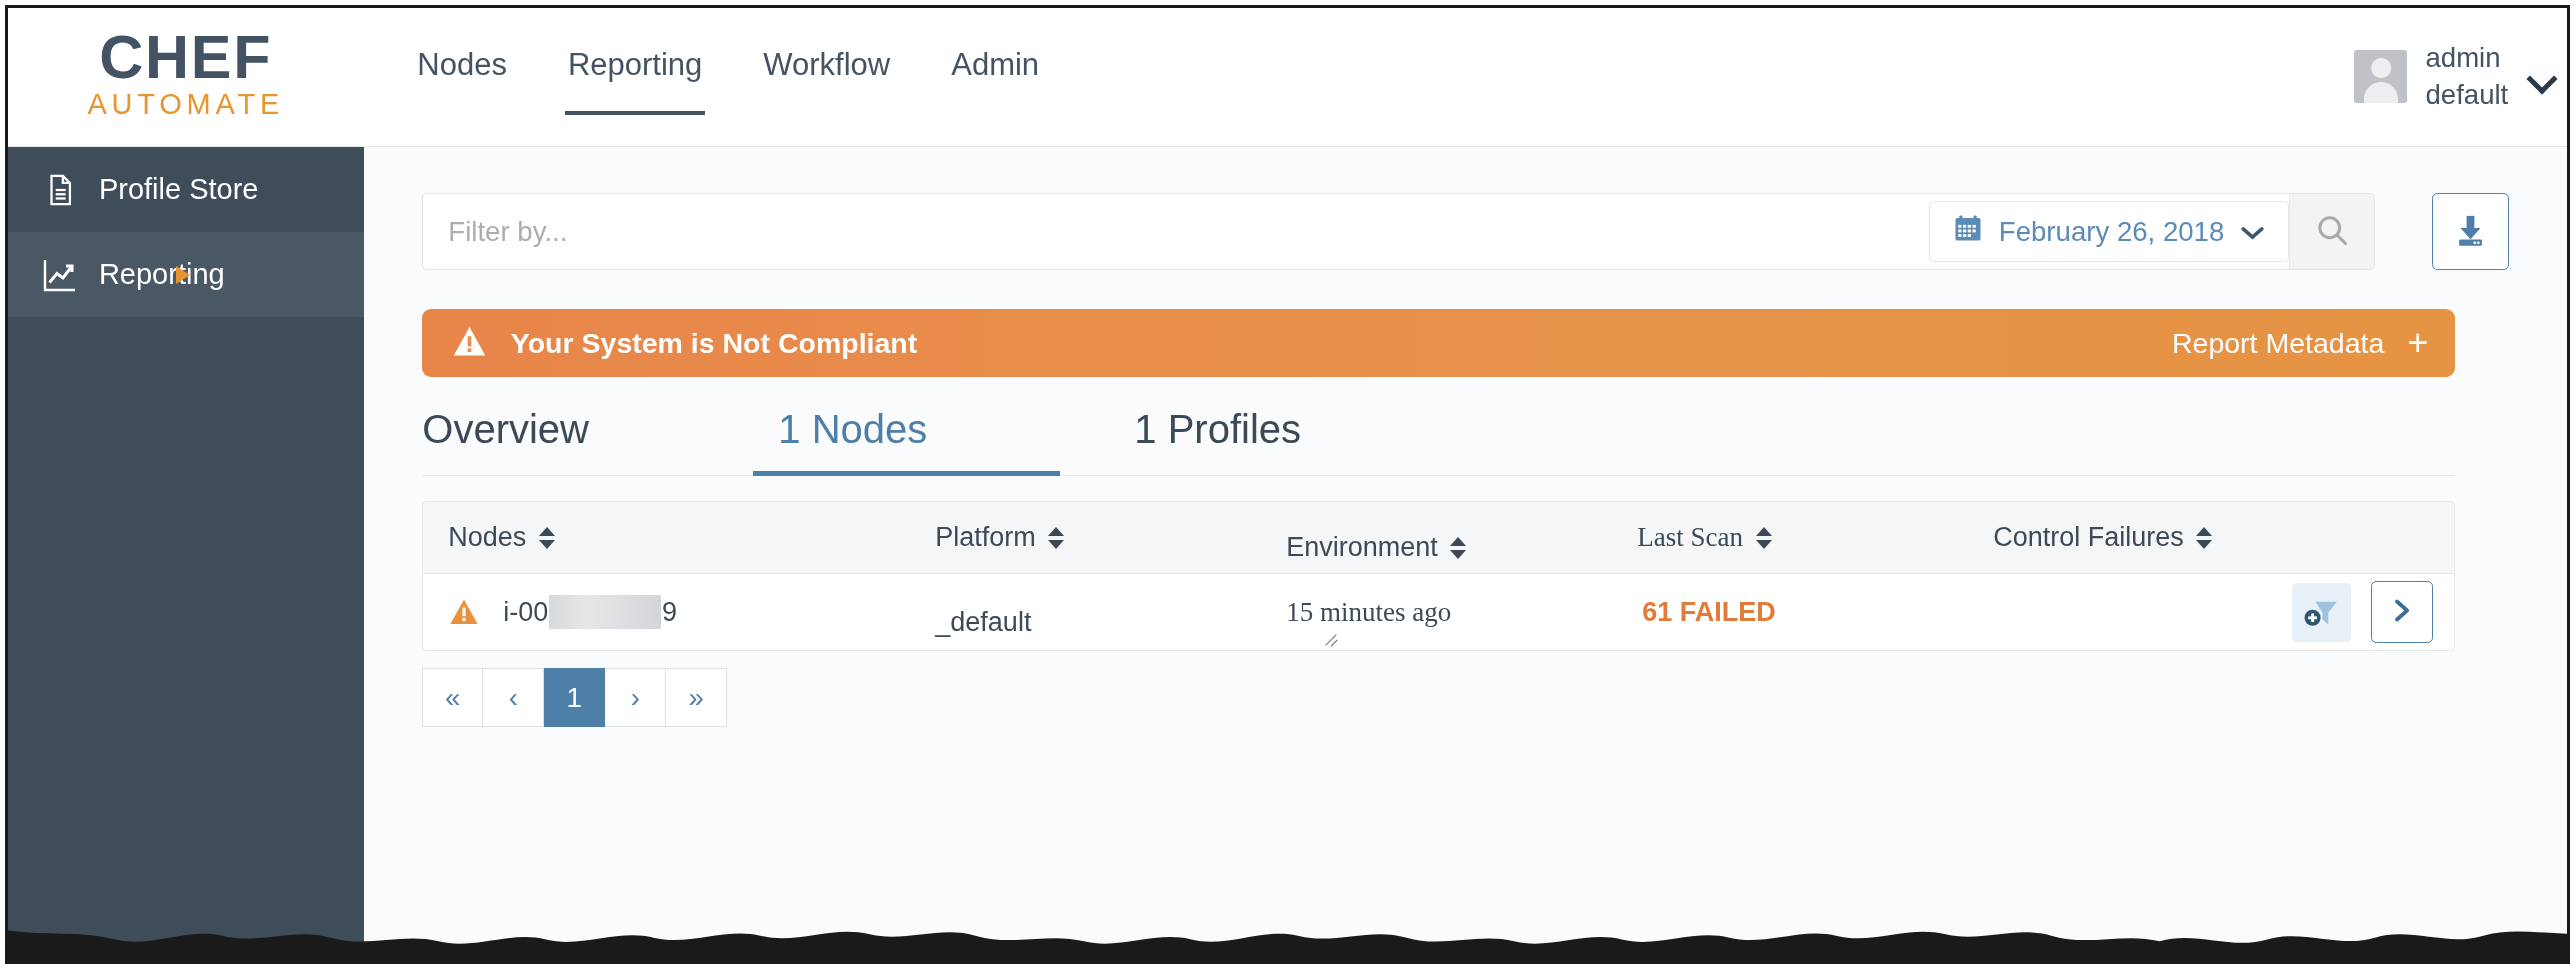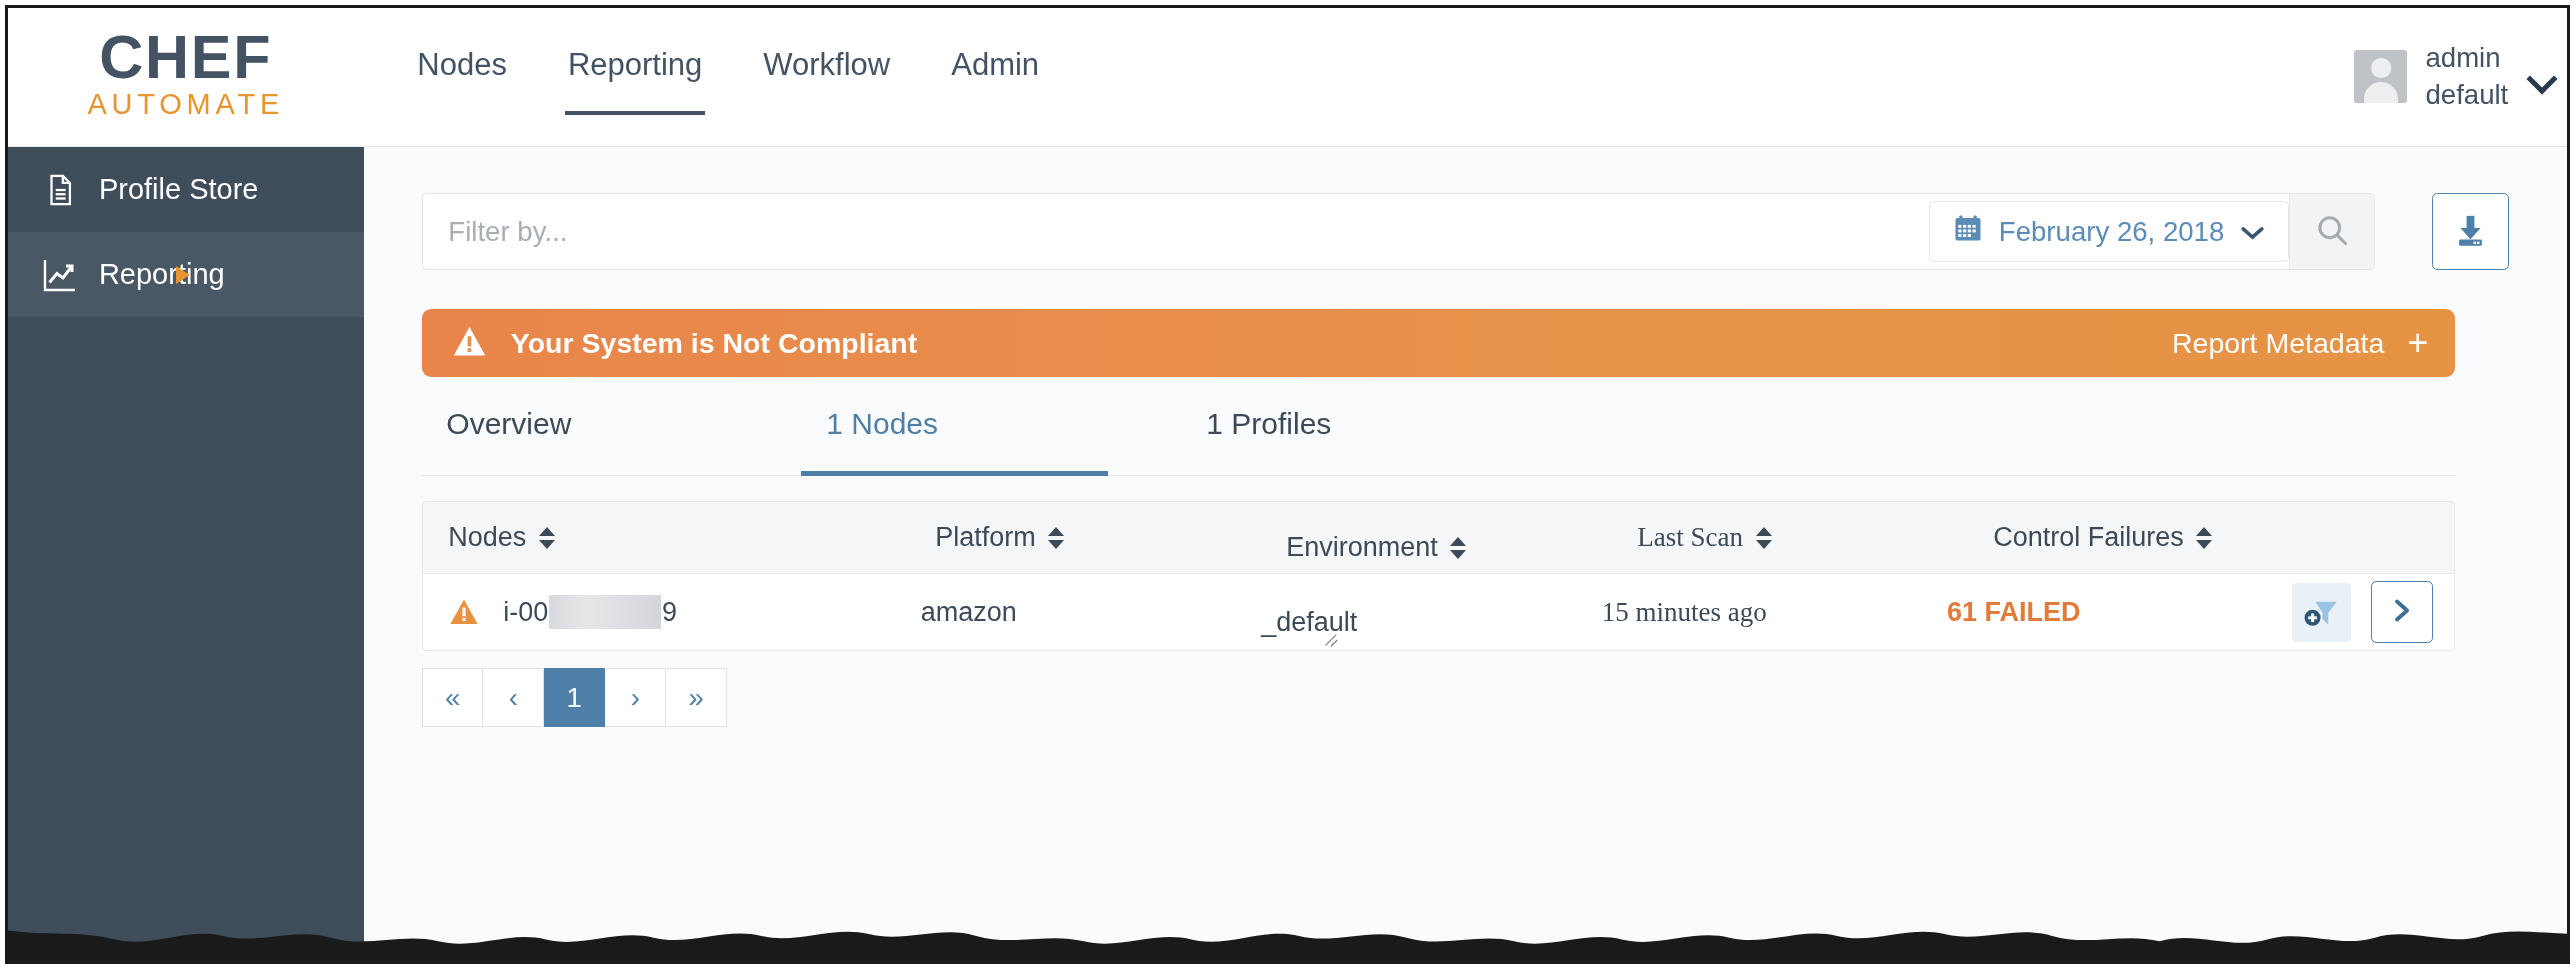--- a/index.html
+++ b/index.html
@@ -248,26 +248,25 @@
 
   
   #tabs {
     position: absolute; left: 58px; top: 260px;
     width: 2033px; height: 69px;
     display: flex;
     border-bottom: 0.9px solid #e6e8ea;
   }
   .tab {
     position: relative;
-    font-size: 30px;
+    font-size: 40px;
     color: #3c4a58;
     cursor: pointer;
     padding-bottom: 27px;
     margin-right: 0;
-    margin-left: 24px;
   }
   .tab.tab-1 { width: 356px; }
   .tab.tab-2 { width: 356px; }
   .tab.active { color: #4d7fa8; }
   .tab.active::after {
     content: "";
     position: absolute;
     left: -25px; bottom: -0.9px;
     width: 307px; height: 5.3px;
     background: #4d7fa8;
@@ -579,21 +578,20 @@
               <rect x="10.8" y="8.6" width="2.4" height="6.6" fill="#ffffff"></rect>
               <rect x="10.8" y="16.4" width="2.4" height="2.4" fill="#ffffff"></rect>
             </svg>
           </span>
           <span id="node-name">
             <span>i-00</span>
             <span id="node-redact"></span>
             <span>9</span>
           </span>
         </div>
-        <div class="col-plat td">amazon</div>
         <div class="col-env td">_default</div>
         <div class="col-scan td">15 minutes ago</div>
         <div class="col-fail td fail">61 FAILED</div>
         <div class="col-act">
           <div id="filter-add-btn">
             <svg width="37" height="37" viewBox="0 0 24 24">
               <polygon points="8,5 22,5 16.4,12 16.4,20 12.6,16.4 12.6,12" fill="#9cc2df"></polygon>
               <circle cx="6.2" cy="15.4" r="5.2" fill="#2f5773"></circle>
               <rect x="5.3" y="12.6" width="1.9" height="5.6" fill="#ffffff"></rect>
               <rect x="3.4" y="14.5" width="5.6" height="1.9" fill="#ffffff"></rect>

